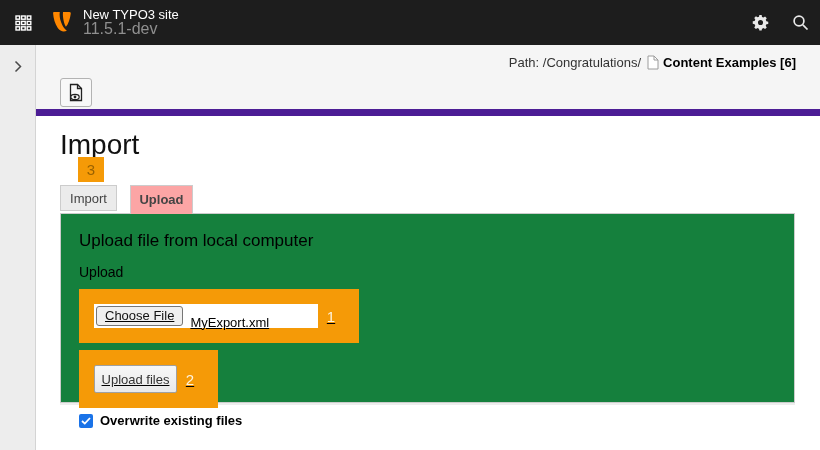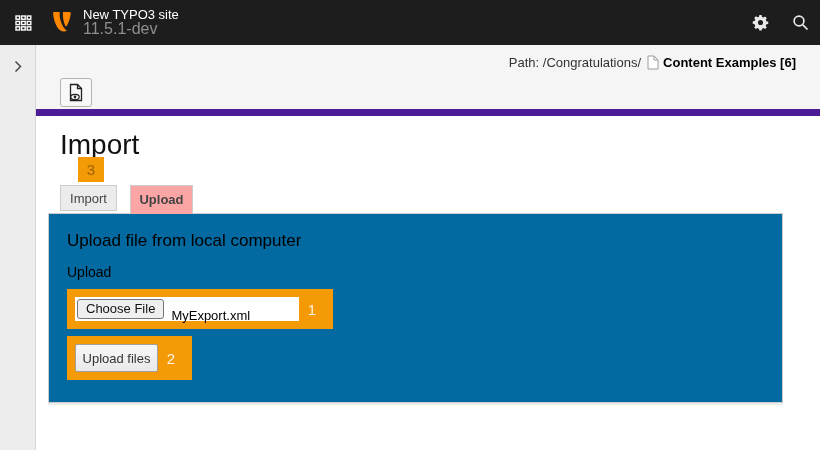--- a/index.html
+++ b/index.html
@@ -32,25 +32,25 @@
   
   .content { position:absolute; left:37px; top:117px; width:783px; height:361px; background:#fff; }
   .h1-title { position:absolute; left:23px; top:11px; font-size:28px; font-weight:400; color:#111; line-height:34px; }
   .badge3 { position:absolute; left:41px; top:40px; width:26px; height:25px; background:#f59a07; color:#9a6200; font-size:15px; text-align:center; line-height:25px; z-index:3; }
 
   .tabs { position:absolute; left:23px; top:68px; height:29px; display:flex; align-items:flex-start; z-index:2; }
   .tab { font-size:13px; color:#444; text-align:center; cursor:pointer; }
   .tab-inactive { width:57px; height:26px; line-height:25px; background:#ebebeb; border:1px solid #ccc; }
   .tab-active { width:63px; height:29px; line-height:27px; background:#fca5a5; border:1px solid #ccc; border-bottom:none; margin-left:13px;font-weight:bold; }
 
-  .panel { position:absolute; left:11px; top:96px; width:735px; height:190px; background:#0369a1; border:1px solid #ccc; box-shadow:0 2px 0 rgba(0,0,0,0.07); padding:17px 18px; }
+  .panel { position:absolute; left:23px; top:96px; width:735px; height:190px; background:#15803d; border:1px solid #ccc; box-shadow:0 2px 0 rgba(0,0,0,0.07); padding:17px 18px; }
   .panel-title { font-size:17px; font-weight:400; color:#000; margin-bottom:13px; }
   .browse-label { font-size:14px; color:#000; margin-bottom:9px; }
 
-  .hl-wrap { display:inline-flex; align-items:stretch; background:#f59a07; padding:8px; }
+  .hl-wrap { display:inline-flex; align-items:stretch; background:#f59a07; padding:15px;text-decoration:underline; }
   .callout-num { width:26px; display:flex; align-items:center; justify-content:center; color:#fdf3df; font-size:15px; }
 
   .file-row { margin-bottom:7px; }
   .file-input { width:224px; height:24px; background:#fff; display:flex; align-items:center; cursor:pointer; }
   .choose-btn { margin-left:2px; height:20px; line-height:18px; padding:0 8px; font-size:13px; color:#111; background:#efefef; border:1px solid #767676; border-radius:3px; white-space:nowrap; }
   .filename { margin-left:7px; font-size:13px; color:#000; white-space:nowrap;margin-top:12px; }
 
   .upload-row { margin-bottom:5px; }
   .upload-btn { width:83px; height:28px; font-size:13px; color:#333; background:linear-gradient(#f7f7f7,#e9e9e9); border:1px solid #a0a0a0; border-radius:2px; cursor:pointer; font-family:inherit; }
 
@@ -154,16 +154,24 @@
         </div>
       </div>
 
       <div class="upload-row">
         <div class="hl-wrap">
           <button class="upload-btn">Upload files</button>
           <span class="callout-num">2</span>
         </div>
       </div>
 
+      <div class="check-row">
+        <span class="checkbox">
+          <svg width="10" height="8" viewBox="0 0 10 8" fill="none" stroke="#fff" stroke-width="1.8">
+            <polyline points="1,4 3.8,6.6 9,1"></polyline>
+          </svg>
+        </span>
+        <label class="check-label">Overwrite existing files</label>
+      </div>
     </section>
   </main>
 
 </div>
 
 </body></html>

